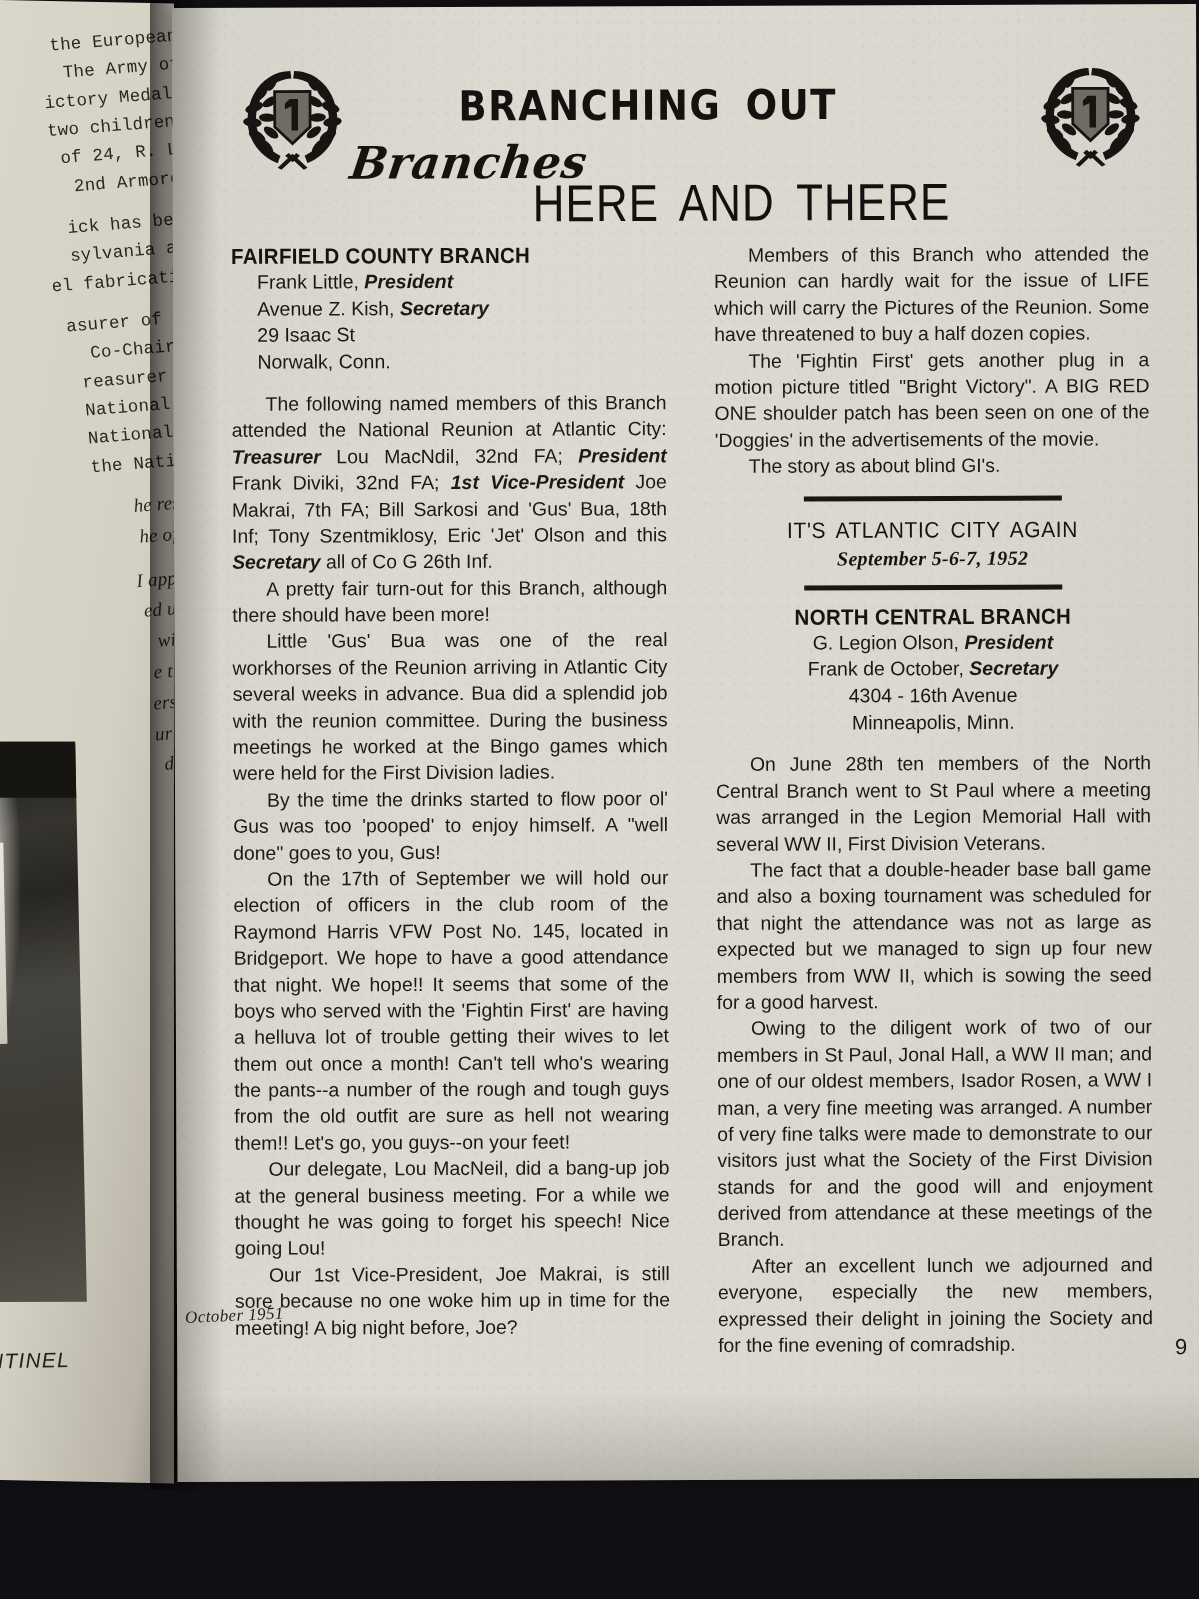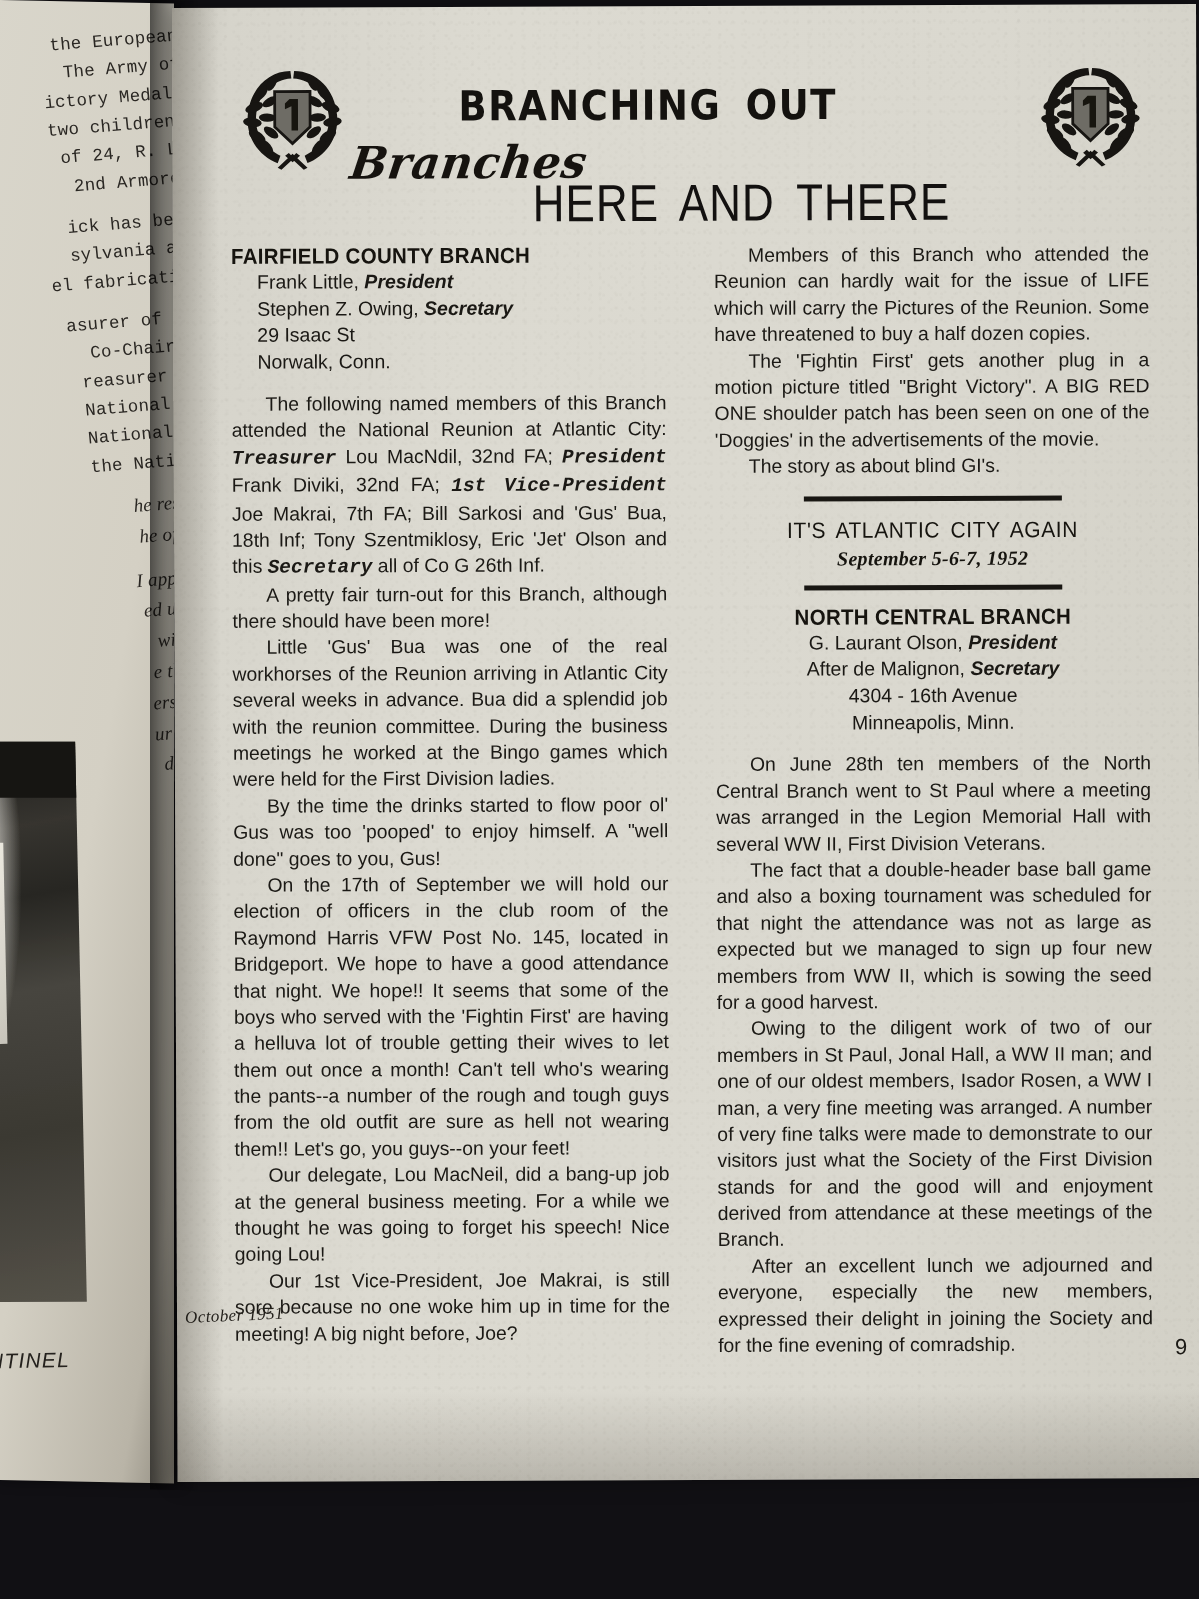--- a/index.html
+++ b/index.html
@@ -218,21 +218,21 @@
     font-size: 19.4px;
     line-height: 1.36;
     color: #1b1915;
     margin: 0;
     text-align: justify;
     text-indent: 34px;
     -webkit-hyphens: none; hyphens: none;
   }
   p.body + p.body { margin-top: 0; }
   p.body.first { margin-top: 15px; }
-  p.body em { font-style: italic; font-weight: 700; font-family: Liberation Mono, monospace; }
+  p.body em { font-style: italic; font-weight: 700; }
 
   .rule {
     height: 5px;
     background: #191713;
     width: 258px;
     margin: 17px auto 17px auto;
   }
   .rule.tight { margin-top: 15px; margin-bottom: 14px; }
 
   .evt-title {
@@ -429,21 +429,21 @@
 
       <div class="col">
 
         <h2 class="branch-head">FAIRFIELD COUNTY BRANCH</h2>
 
         <div class="officer">
           <span>Frank Little,</span>
           <span class="role">President</span>
         </div>
         <div class="officer">
-          <span>Stephen Z. Owing,</span>
+          <span>Avenue Z. Kish,</span>
           <span class="role">Secretary</span>
         </div>
         <div class="officer">29 Isaac St</div>
         <div class="officer">Norwalk, Conn.</div>
 
         <p class="body first">The following named members of this Branch attended the National Reunion at Atlantic City: <em>Treasurer</em> Lou MacNdil, 32nd FA; <em>President</em> Frank Diviki, 32nd FA; <em>1st Vice-President</em> Joe Makrai, 7th FA; Bill Sarkosi and 'Gus' Bua, 18th Inf; Tony Szentmiklosy, Eric 'Jet' Olson and this <em>Secretary</em> all of Co G 26th Inf.</p>
         <p class="body">A pretty fair turn-out for this Branch, although there should have been more!</p>
         <p class="body">Little 'Gus' Bua was one of the real workhorses of the Reunion arriving in Atlantic City several weeks in advance. Bua did a splendid job with the reunion committee. During the business meetings he worked at the Bingo games which were held for the First Division ladies.</p>
         <p class="body">By the time the drinks started to flow poor ol' Gus was too 'pooped' to enjoy himself. A "well done" goes to you, Gus!</p>
         <p class="body">On the 17th of September we will hold our election of officers in the club room of the Raymond Harris VFW Post No. 145, located in Bridgeport. We hope to have a good attendance that night. We hope!! It seems that some of the boys who served with the 'Fightin First' are having a helluva lot of trouble getting their wives to let them out once a month! Can't tell who's wearing the pants--a number of the rough and tough guys from the old outfit are sure as hell not wearing them!! Let's go, you guys--on your feet!</p>
@@ -460,25 +460,25 @@
         <div class="rule"></div>
 
         <div class="evt-title">IT'S ATLANTIC CITY AGAIN</div>
         <div class="evt-date">September 5-6-7, 1952</div>
 
         <div class="rule tight"></div>
 
         <h2 class="branch-head centered">NORTH CENTRAL BRANCH</h2>
 
         <div class="officer centered">
-          <span>G. Laurant Olson,</span>
+          <span>G. Legion Olson,</span>
           <span class="role">President</span>
         </div>
         <div class="officer centered">
-          <span>After de Malignon,</span>
+          <span>Frank de October,</span>
           <span class="role">Secretary</span>
         </div>
         <div class="officer centered">4304 - 16th Avenue</div>
         <div class="officer centered">Minneapolis, Minn.</div>
 
         <p class="body first">On June 28th ten members of the North Central Branch went to St Paul where a meeting was arranged in the Legion Memorial Hall with several WW II, First Division Veterans.</p>
         <p class="body">The fact that a double-header base ball game and also a boxing tournament was scheduled for that night the attendance was not as large as expected but we managed to sign up four new members from WW II, which is sowing the seed for a good harvest.</p>
         <p class="body">Owing to the diligent work of two of our members in St Paul, Jonal Hall, a WW II man; and one of our oldest members, Isador Rosen, a WW I man, a very fine meeting was arranged. A number of very fine talks were made to demonstrate to our visitors just what the Society of the First Division stands for and the good will and enjoyment derived from attendance at these meetings of the Branch.</p>
         <p class="body">After an excellent lunch we adjourned and everyone, especially the new members, expressed their delight in joining the Society and for the fine evening of comradship.</p>
       </div>

